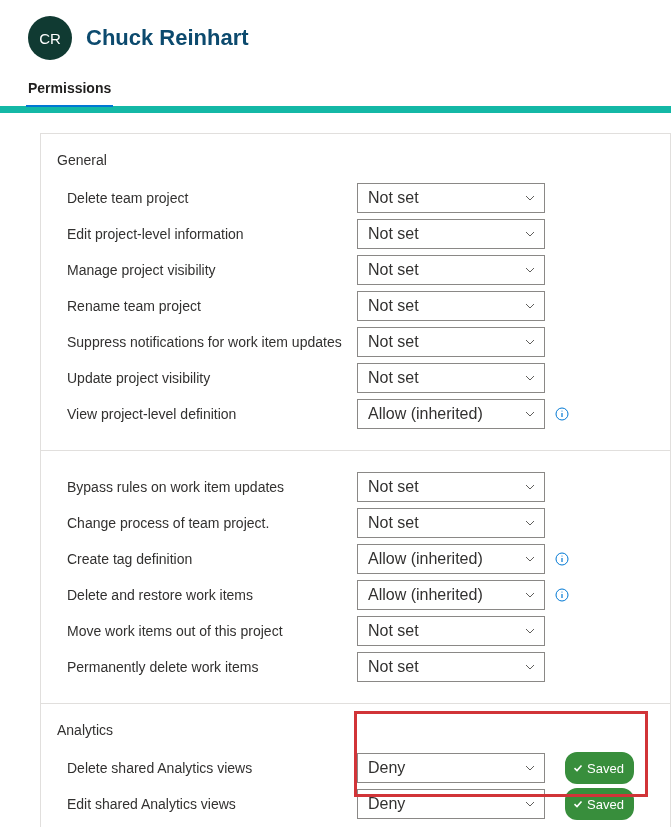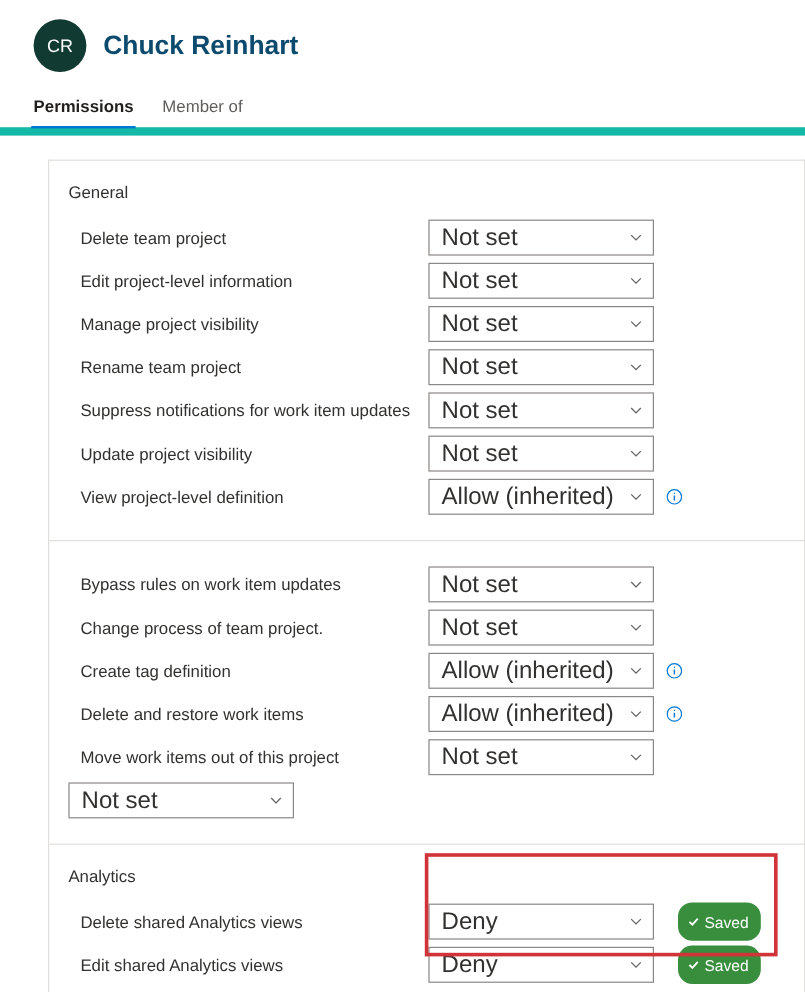--- a/index.html
+++ b/index.html
@@ -86,21 +86,21 @@
   }
   .perm-select {
     position: relative;
     width: 188px;
     height: 30px;
     border: 1px solid #8a8886;
     background: #fff;
     display: flex;
     align-items: center;
     padding: 0 28px 0 10px;
-    font-size: 20px;
+    font-size: 16px;
     color: #323130;
     cursor: pointer;
   }
   .perm-select .chev {
     position: absolute;
     right: 8px;
     top: 50%;
     transform: translateY(-50%);
     pointer-events: none;
     display: flex;
@@ -148,23 +148,20 @@
   <div class="avatar">
     <span>CR</span>
   </div>
   <div class="username">Chuck Reinhart</div>
 </div>
 
 <div class="tabs">
   <div class="tab active">
     <span>Permissions</span>
   </div>
-  <div class="tab">
-    <span>Member of</span>
-  </div>
 </div>
 
 <div class="panel-wrap">
 <div class="panel">
 
   <div class="section">
     <div class="section-title">General</div>
     <div class="perm-rows" id="general-rows">
           <div>
             <div class="perm-label">Delete team project</div>
@@ -319,20 +316,21 @@
             <div class="perm-select">
               <span>Not set</span>
               <span class="chev">
                 <svg viewBox="0 0 12 12" fill="none" stroke="#605e5c" stroke-width="1">
                   <polyline points="2,4 6,8 10,4"></polyline>
                 </svg>
               </span>
             </div>
           </div>
           <div>
+            <div class="perm-label">Permanently delete work items</div>
             <div class="perm-select">
               <span>Not set</span>
               <span class="chev">
                 <svg viewBox="0 0 12 12" fill="none" stroke="#605e5c" stroke-width="1">
                   <polyline points="2,4 6,8 10,4"></polyline>
                 </svg>
               </span>
             </div>
           </div>
         </div>

